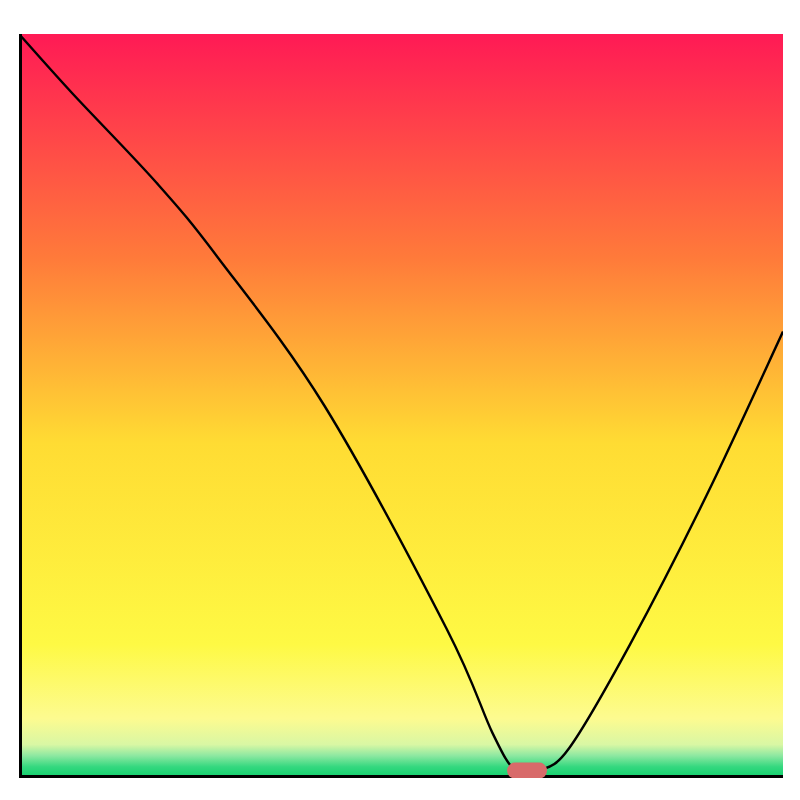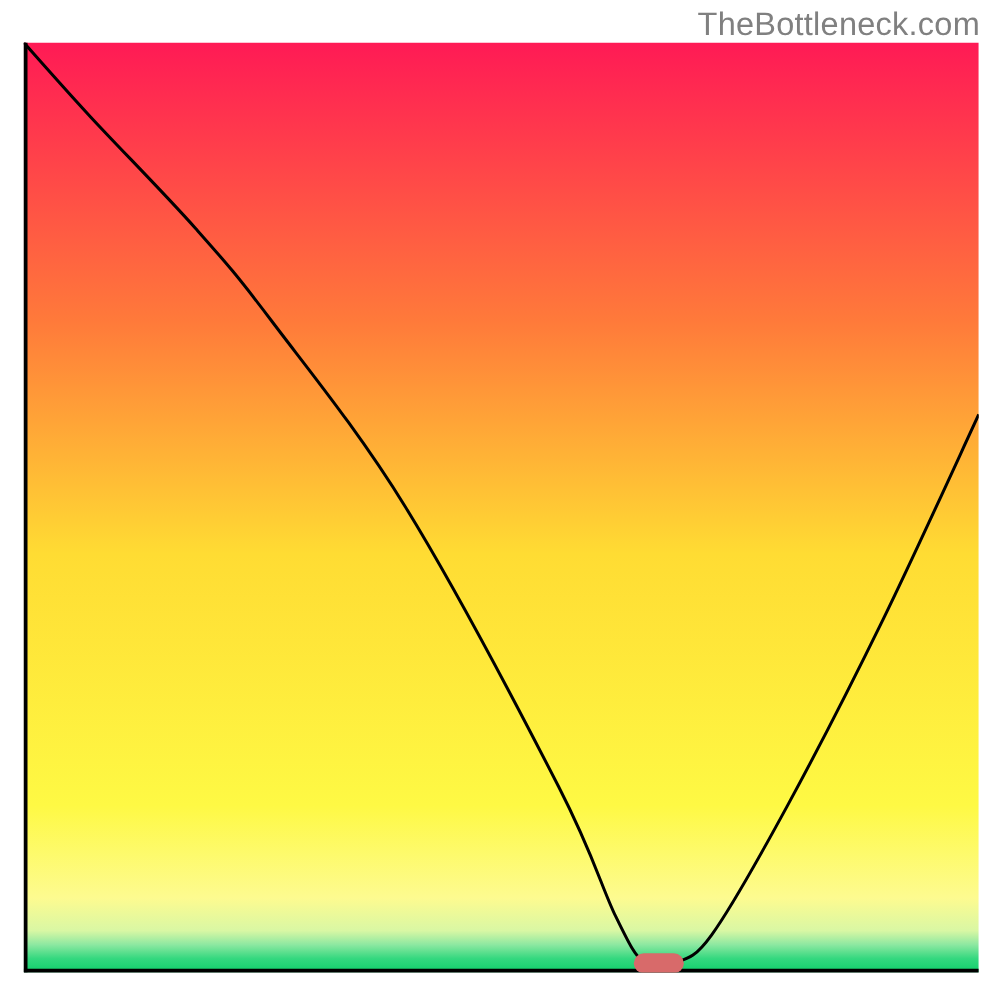--- a/index.html
+++ b/index.html
@@ -32,21 +32,20 @@
     height: 744px;
   }
   svg {
     display: block;
   }
 </style>
 </head>
 <body>
 
 <div class="container">
-  <div class="watermark">TheBottleneck.com</div>
 
   <div class="plot-area">
     <svg id="chart-svg" width="764" height="744" viewBox="0 0 764 744" preserveAspectRatio="none">
       <defs>
         <linearGradient id="bg-grad" x1="0" y1="0" x2="0" y2="1">
             <stop offset="0.00%" stop-color="#ff1a55"></stop>
             <stop offset="30.00%" stop-color="#ff7a3a"></stop>
             <stop offset="55.00%" stop-color="#ffdc33"></stop>
             <stop offset="82.00%" stop-color="#fef944"></stop>
             <stop offset="92.00%" stop-color="#fdfb90"></stop>

